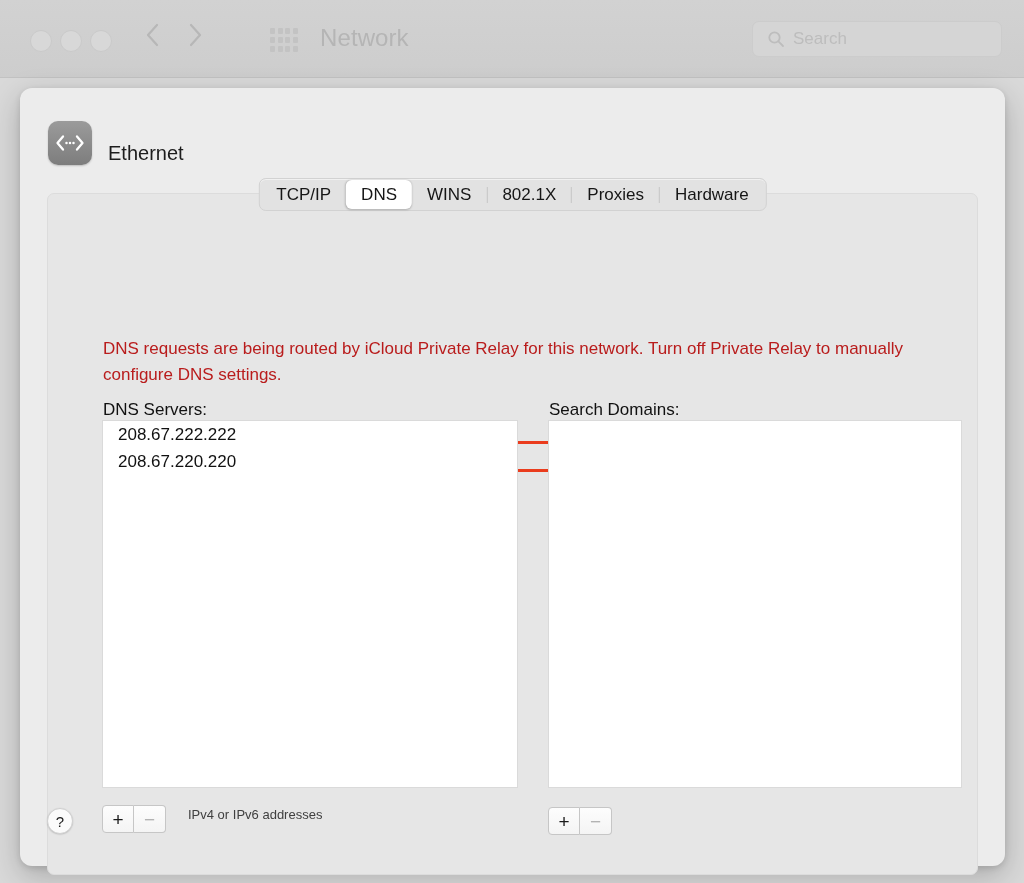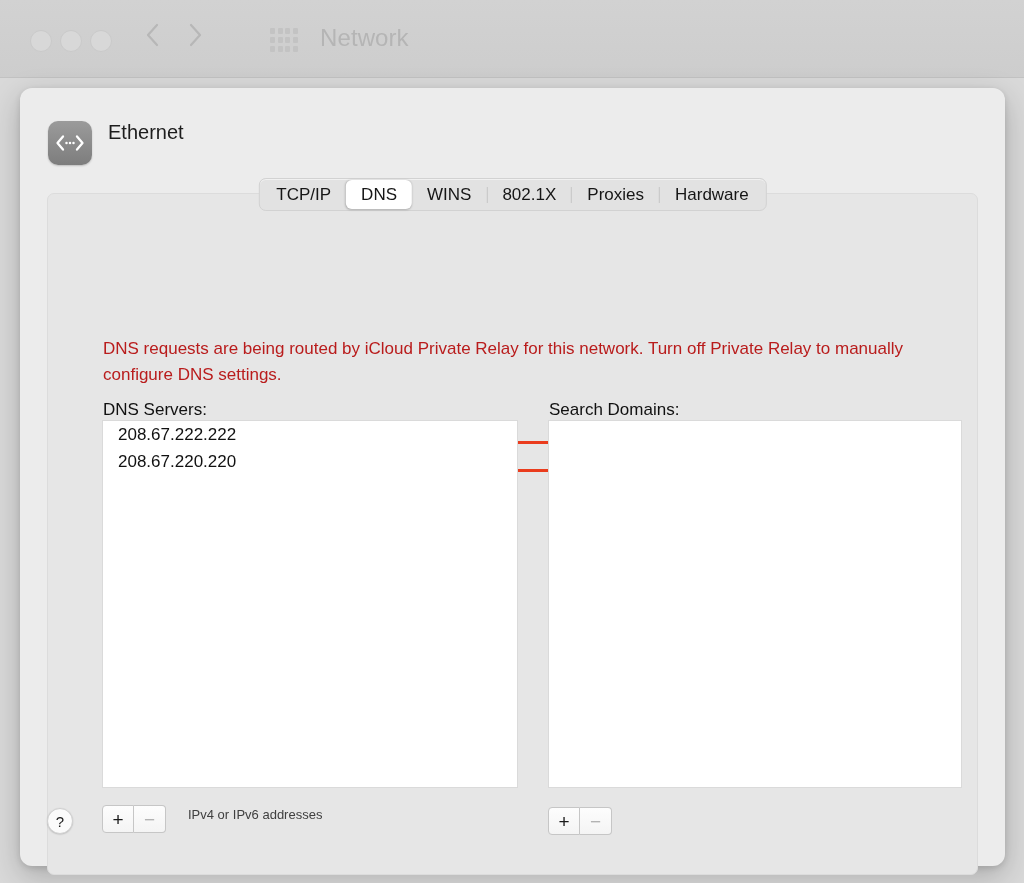--- a/index.html
+++ b/index.html
@@ -112,21 +112,21 @@
     background: #ececec;
     border-radius: 12px;
     box-shadow: 0 10px 30px rgba(0,0,0,0.22), 0 2px 6px rgba(0,0,0,0.12);
     box-sizing: border-box;
   }
 
   #sheet-header {
     position: absolute;
     left: 28px; top: 33px;
     display: flex;
-    align-items: flex-start;
+    align-items: flex-end;
     gap: 16px;
   }
   #ethernet-icon {
     width: 44px; height: 44px;
     border-radius: 10px;
     background: linear-gradient(#9b9b9b, #7d7d7d);
     display: flex;
     align-items: center;
     justify-content: center;
     box-shadow: 0 1px 2px rgba(0,0,0,0.2);
@@ -342,20 +342,29 @@
         <i></i>
         <i></i>
       <i></i>
         <i></i>
         <i></i>
         <i></i>
     </div>
 
     <div id="prefs-title">Network</div>
 
+    <div id="search-field">
+      <span class="sicon">
+        <svg width="18" height="18" viewBox="0 0 18 18" fill="none" stroke="currentColor" stroke-width="1.8" stroke-linecap="round">
+          <circle cx="7.5" cy="7.5" r="5.2"></circle>
+          <line x1="11.4" y1="11.4" x2="16" y2="16"></line>
+        </svg>
+      </span>
+      <span class="splaceholder">Search</span>
+    </div>
   </div>
 
   <div id="prefs-body"></div>
 </div>
 
 <div id="sheet">
 
   <div id="sheet-header">
     <div id="ethernet-icon">
       <svg width="30" height="18" viewBox="0 0 30 18" fill="none" stroke="#ffffff" stroke-width="2.3" stroke-linecap="round" stroke-linejoin="round">

